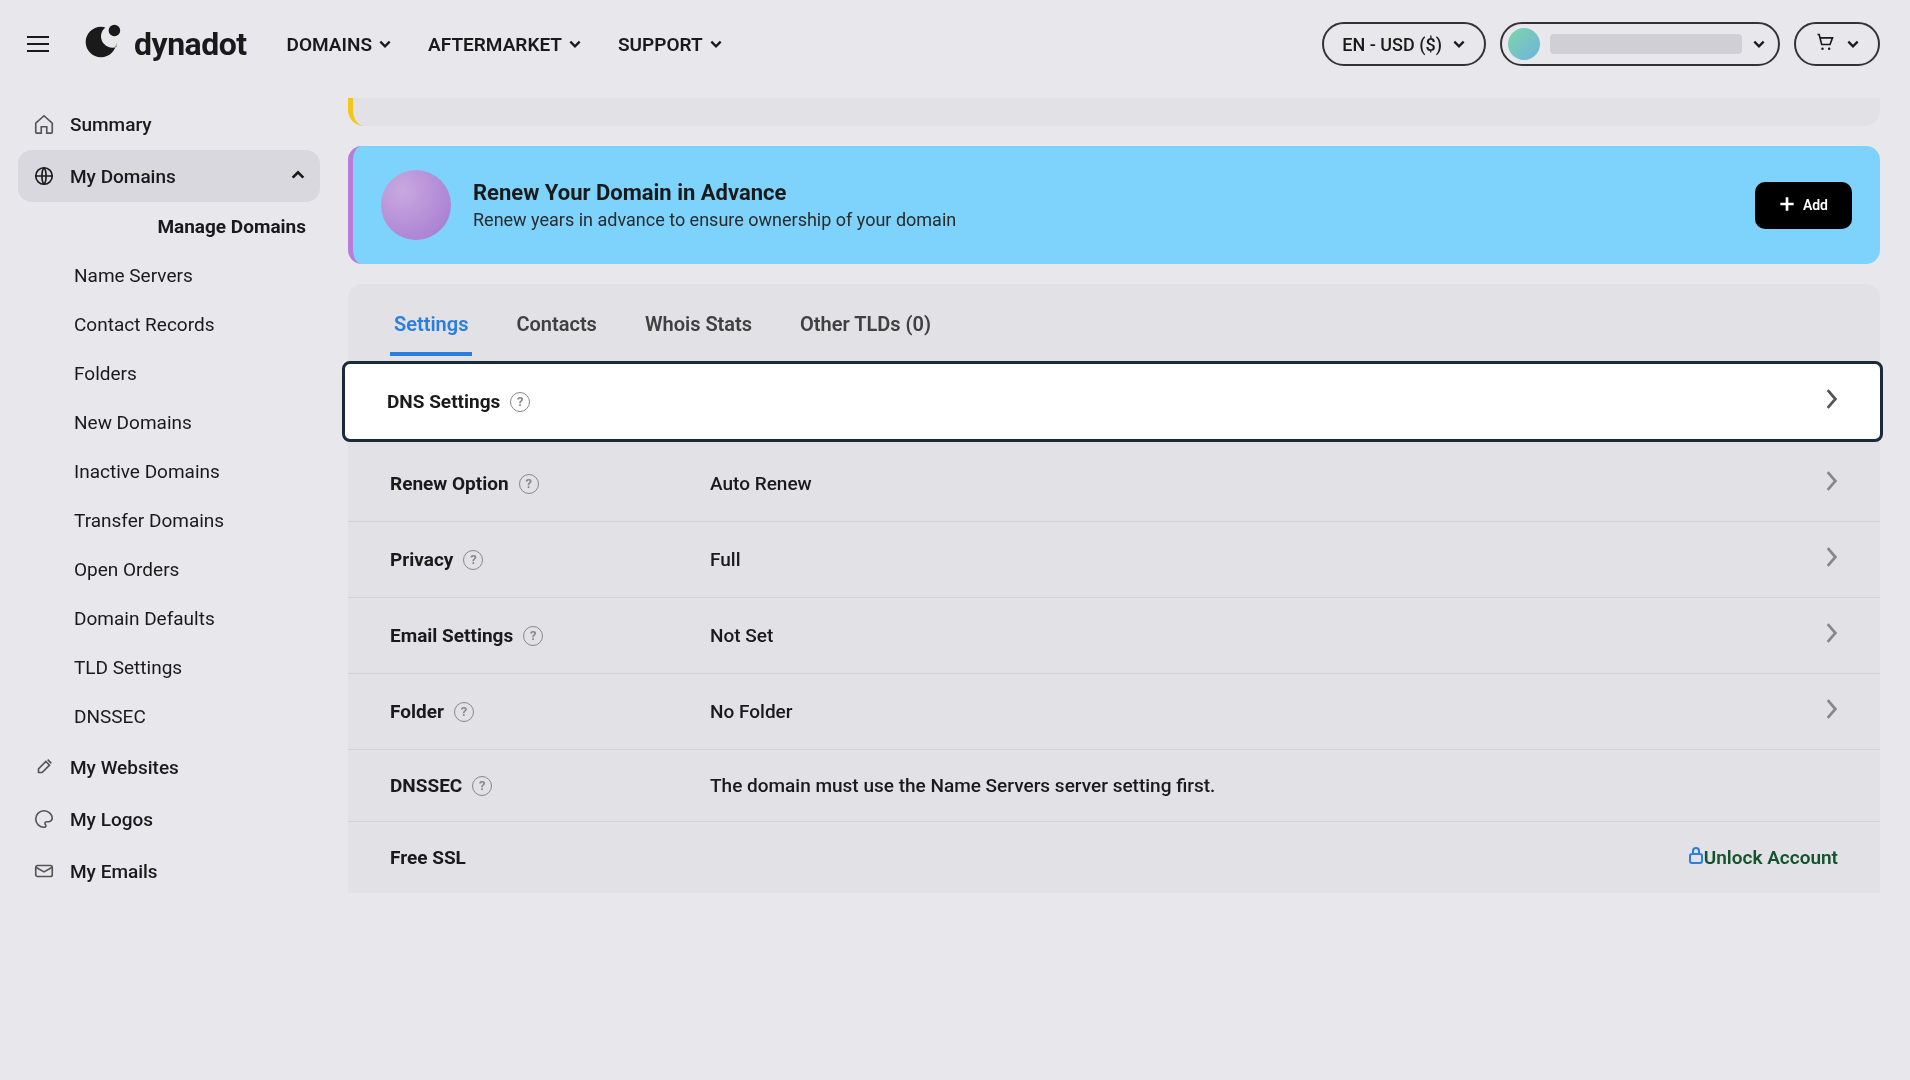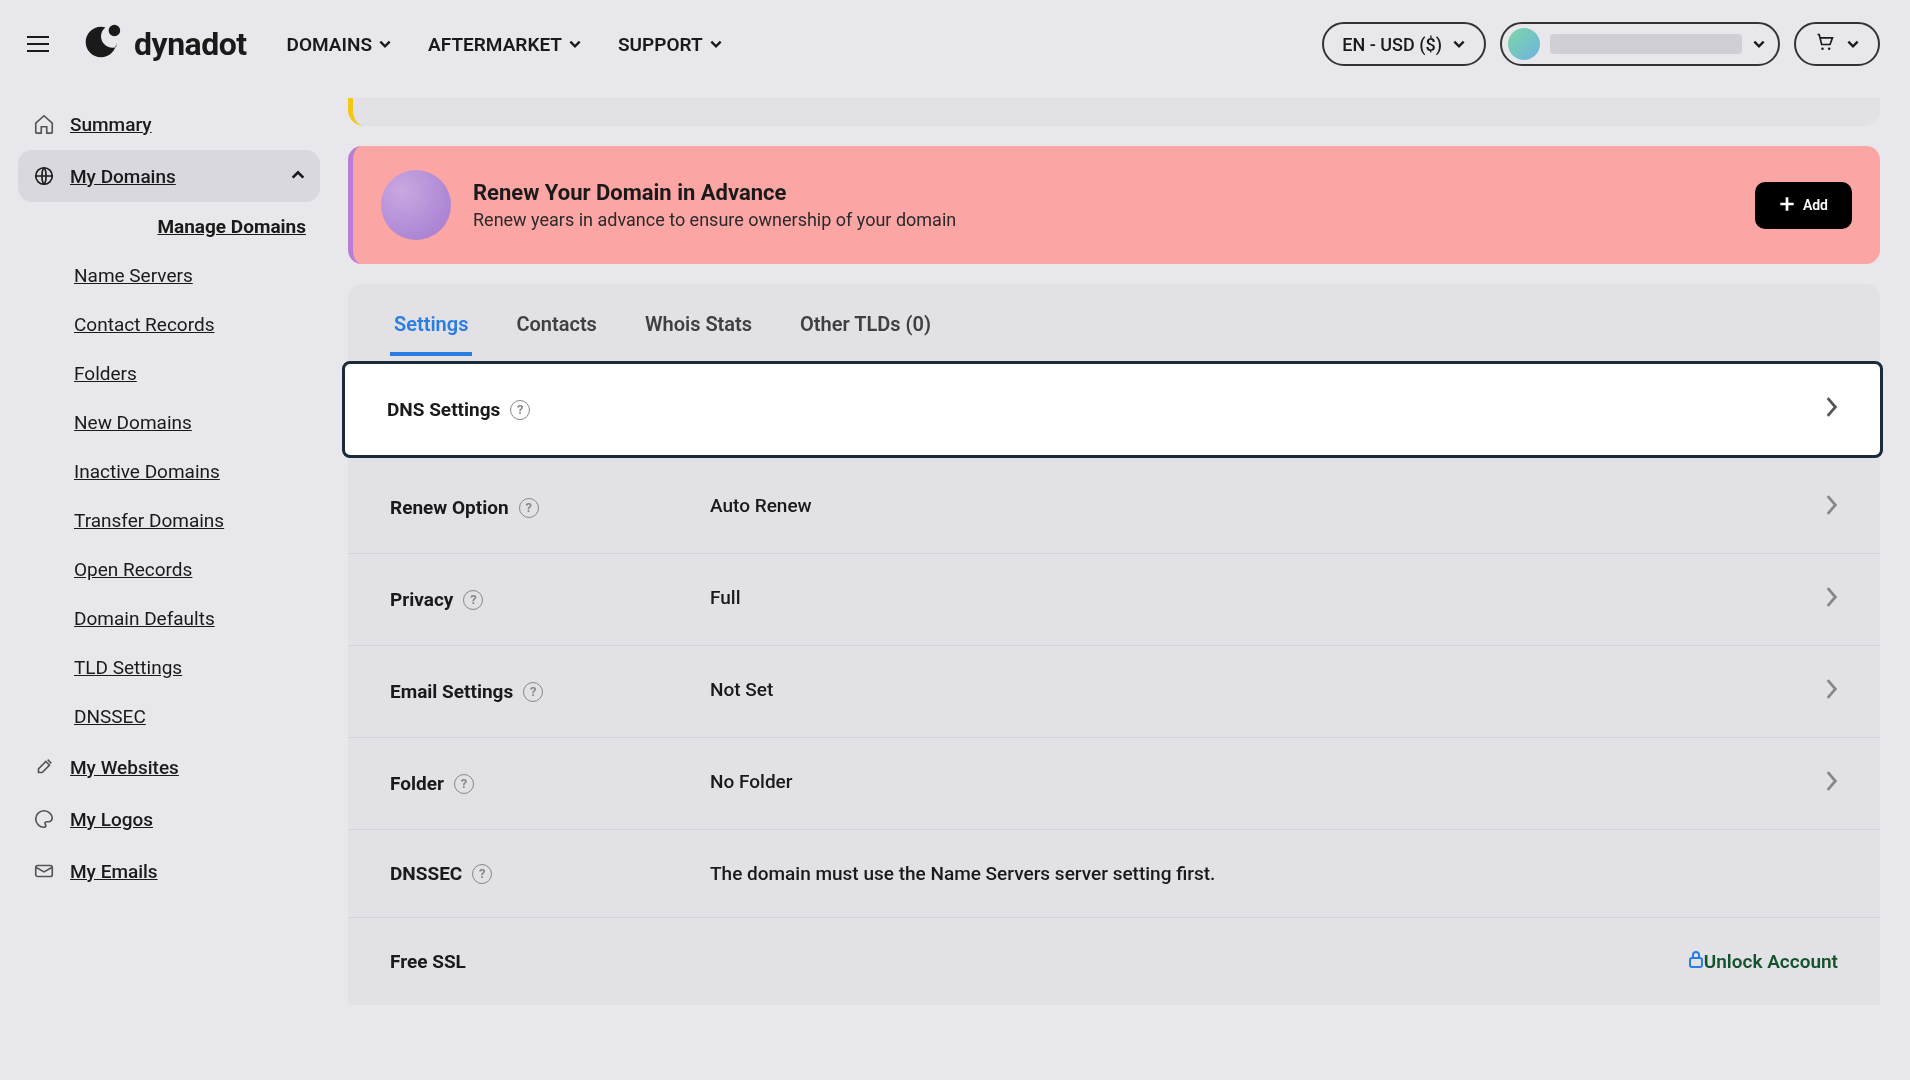--- a/index.html
+++ b/index.html
@@ -72,21 +72,20 @@
   background: #cfcfd5;
   border-radius: 4px;
 }
 .chevron-down-sm svg { width: 14px; height: 14px; }
 
 .body-row { display: flex; height: calc(100% - 88px); }
 
 .sidebar {
   width: 338px;
   padding: 10px 18px 16px 18px;
-  text-decoration: underline;
 }
 .side-item {
   display: flex; align-items: center;
   gap: 14px;
   padding: 14px 14px;
   border-radius: 14px;
   font-size: 19px;
   font-weight: 500;
   cursor: pointer;
 }
@@ -116,21 +115,21 @@
   flex-direction: column;
   gap: 20px;
 }
 .cut-banner {
   height: 28px;
   background: #e1e1e6;
   border-left: 5px solid #f5c518;
   border-radius: 0 0 16px 16px;
 }
 .promo-card {
-  background: #fca5a5;
+  background: #7dd3fc;
   border-left: 5px solid #b97dd6;
   border-radius: 14px;
   padding: 24px 28px;
   display: flex;
   align-items: center;
   gap: 22px;
 }
 .promo-avatar {
   width: 70px; height: 70px;
   border-radius: 999px;
@@ -177,21 +176,22 @@
   border-bottom: 4px solid transparent;
 }
 .tab.active {
   color: #2a7de1;
   border-bottom-color: #2a7de1;
 }
 .settings-list {
 }
 .setting-row {
   display: flex;
-  padding: 32px 42px;
+  align-items: center;
+  padding: 24px 42px;
   border-bottom: 1px solid #d2d2d8;
   background: #e1e1e6;
   font-size: 19px;
 }
 .setting-row:last-child { border-bottom: none; }
 .setting-row.highlight {
   background: #ffffff;
   border: 3px solid #1b2a3a;
   border-radius: 8px;
   margin: 4px -3px 4px -6px;
@@ -314,21 +314,21 @@
           </svg></span>
     </div>
     <div class="sub-list">
       <div class="sub-item active">Manage Domains</div>
       <div class="sub-item">Name Servers</div>
       <div class="sub-item">Contact Records</div>
       <div class="sub-item">Folders</div>
       <div class="sub-item">New Domains</div>
       <div class="sub-item">Inactive Domains</div>
       <div class="sub-item">Transfer Domains</div>
-      <div class="sub-item">Open Records</div>
+      <div class="sub-item">Open Orders</div>
       <div class="sub-item">Domain Defaults</div>
       <div class="sub-item">TLD Settings</div>
       <div class="sub-item">DNSSEC</div>
     </div>
     <div class="side-item">
       <span class="icon">
           <svg viewBox="0 0 24 24" width="22" height="22">
             <path d="M14 6l4 4-8 8H6v-4l8-8zM16 4l4 4" stroke="#555" stroke-width="1.8" fill="none"></path>
           </svg>
         </span>

